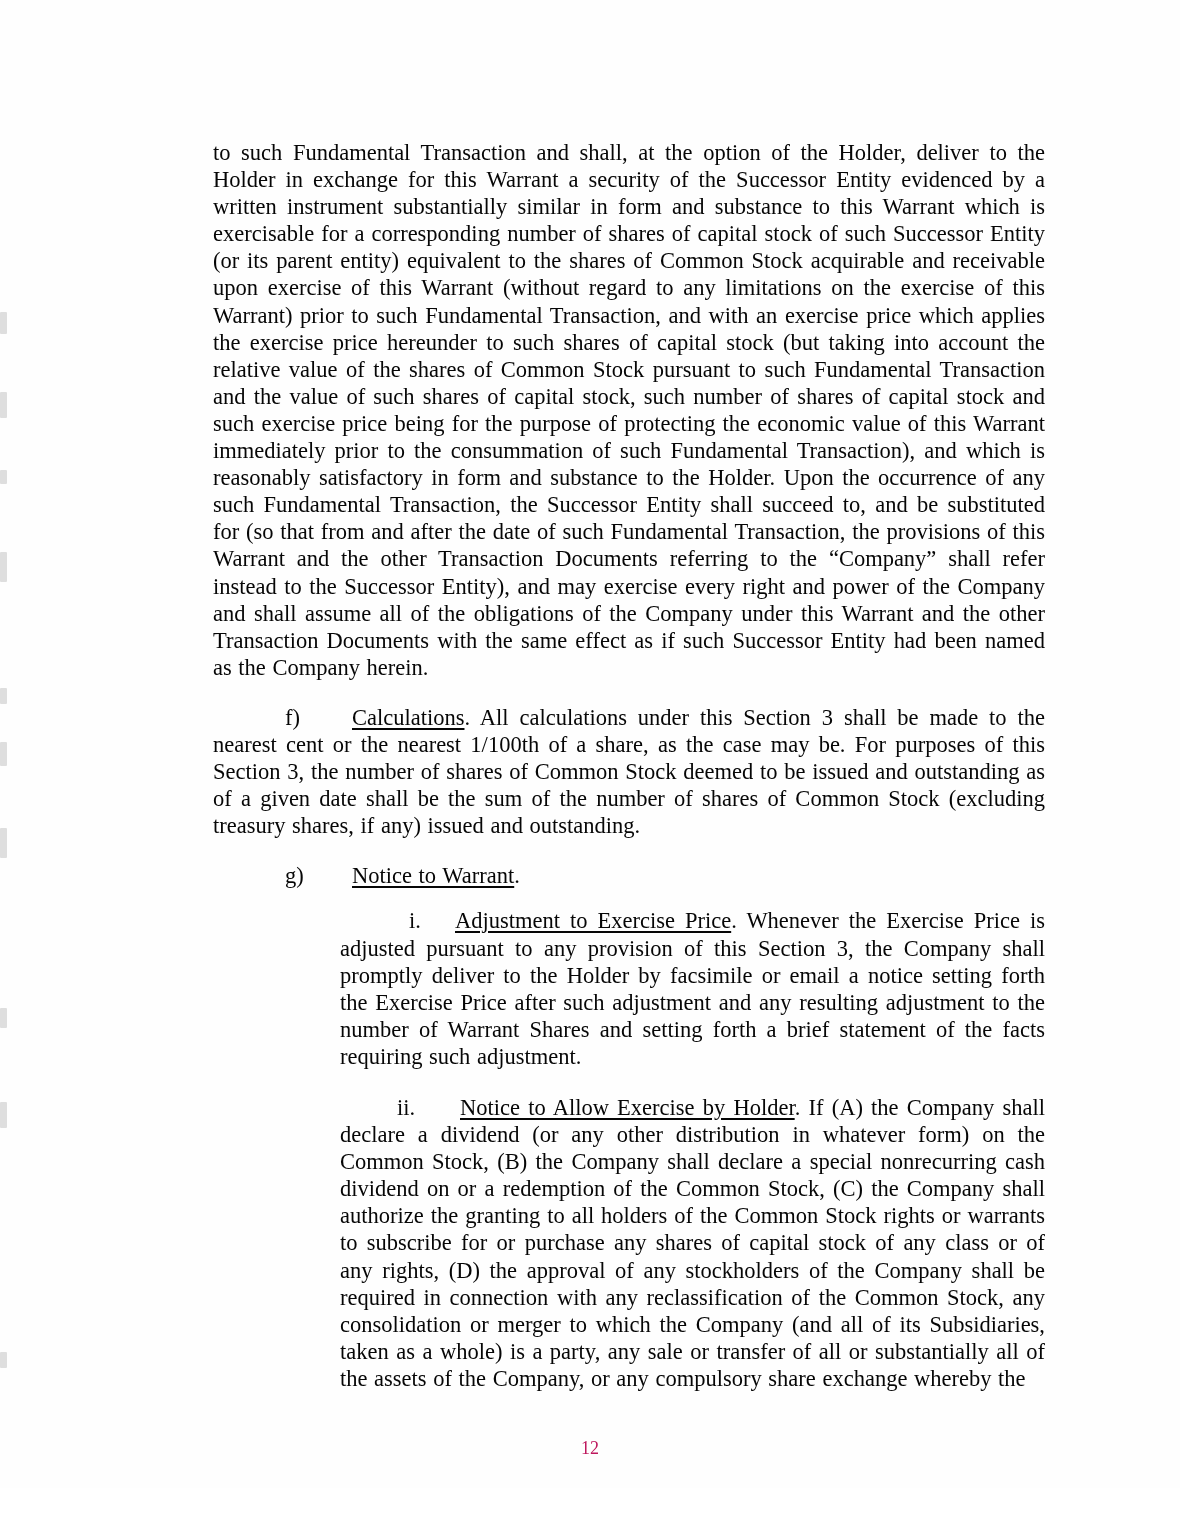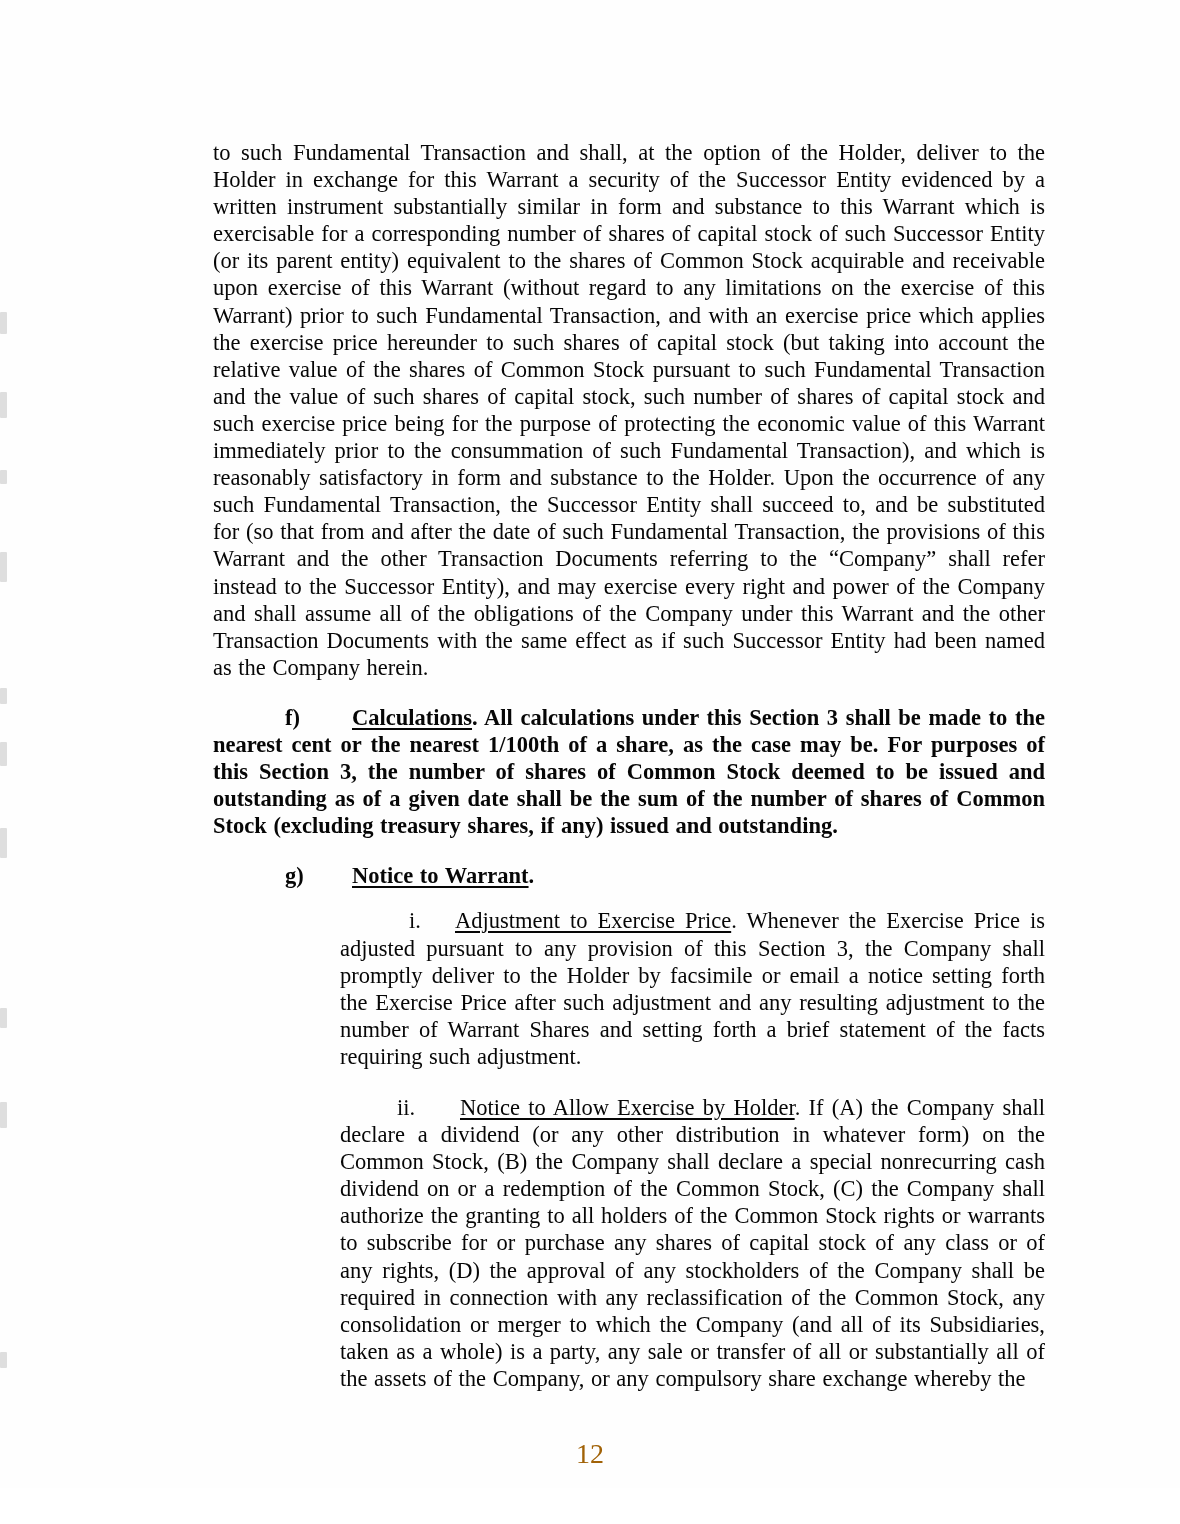--- a/index.html
+++ b/index.html
@@ -23,21 +23,21 @@
     width: 832px;
   }
   .para {
     margin: 0;
     font-size: 22.5px;
     line-height: 27.1px;
     text-align: justify;
     word-spacing: 1px;
   }
   .intro { margin-bottom: 23px; }
-  .lettered { text-indent: 72px; font-weight: bold; }
+  .lettered { text-indent: 72px; }
   .lettered .lbl {
     display: inline-block;
     width: 67px;
     text-indent: 0;
   }
   .sect-f { margin-bottom: 23px; }
   .sect-g { margin-bottom: 18px; }
   .heading {
     text-decoration: underline;
     text-decoration-thickness: 1.8px;
@@ -59,22 +59,22 @@
     display: inline-block;
     width: 63px;
     text-indent: 0;
   }
   .page-number {
     position: absolute;
     top: 1438px;
     left: 0;
     width: 100%;
     text-align: center;
-    font-size: 28px;
-    color: #a16207;
+    font-size: 18px;
+    color: #be185d;
   }
   
   .edge-artifacts .mark {
     position: absolute;
     left: 0;
     width: 7px;
     background: #dedede;
     border-radius: 1px;
   }
 </style>

